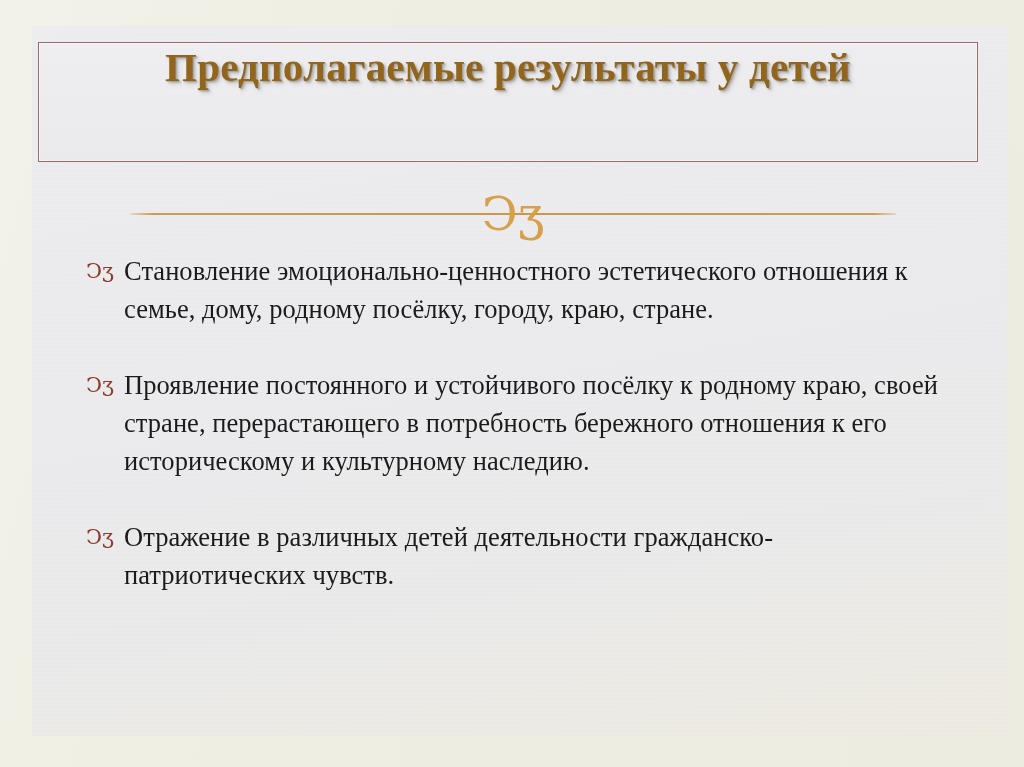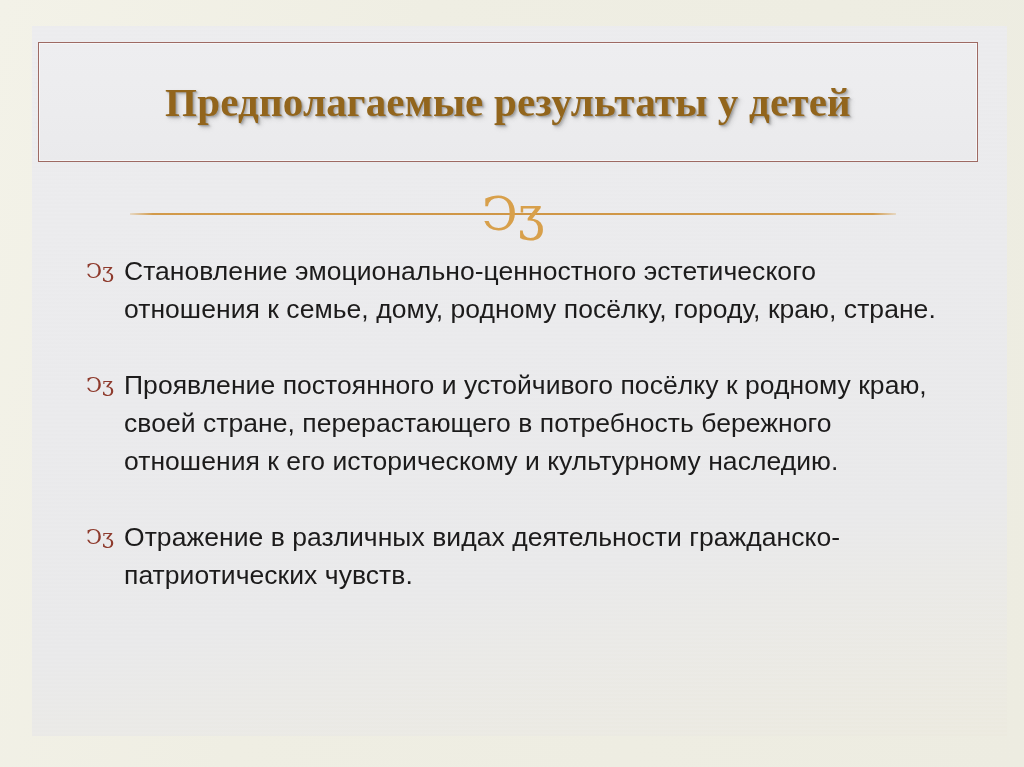--- a/index.html
+++ b/index.html
@@ -52,21 +52,20 @@
     position: absolute;
     left: 38px;
     top: 42px;
     width: 940px;
     height: 120px;
     box-sizing: border-box;
     border: 1px solid #9e6a63;
     box-shadow: 0 0 0 1px rgba(255,255,255,0.55) inset;
     background: linear-gradient(180deg, #eeeef0 0%, #ececee 60%, #eaeaec 100%);
     display: flex;
-    align-items: center;
     justify-content: center;
   }
   .title-text {
     font-family: "Liberation Serif", "DejaVu Serif", serif;
     font-size: 41px;
     font-weight: 700;
     letter-spacing: 0.2px;
     color: #92651c;
     text-shadow:
       1px 1px 0px rgba(150,150,150,0.55),
@@ -128,21 +127,21 @@
     width: 38px;
     font-family: "DejaVu Serif", "Liberation Serif", serif;
     font-size: 21px;
     line-height: 38px;
     color: #8e3a2c;
     text-align: left;
     user-select: none;
   }
   .bullet-text {
     flex: 1 1 auto;
-    font-family: Liberation Sans, sans-serif;
+    font-family: Liberation Serif, serif;
     font-size: 26.5px;
     line-height: 38px;
     color: #1c1b1b;
     letter-spacing: 0.05px;
   }
 </style>
 </head>
 <body>
 
 <div id="slide">
@@ -165,18 +164,18 @@
       <span class="bullet-text">Становление эмоционально-ценностного эстетического отношения к семье, дому, родному посёлку, городу, краю, стране.</span>
     </div>
 
     <div class="bullet-item">
       <span class="bullet-marker">Ↄʒ</span>
       <span class="bullet-text">Проявление постоянного и устойчивого посёлку к родному краю, своей стране, перерастающего в потребность бережного отношения к его историческому и культурному наследию.</span>
     </div>
 
     <div class="bullet-item">
       <span class="bullet-marker">Ↄʒ</span>
-      <span class="bullet-text">Отражение в различных видах деятельности гражданско-патриотических чувств.</span>
+      <span class="bullet-text">Отражение в различных детей деятельности гражданско-патриотических чувств.</span>
     </div>
 
   </div>
 
 </div>
 
 </body></html>

